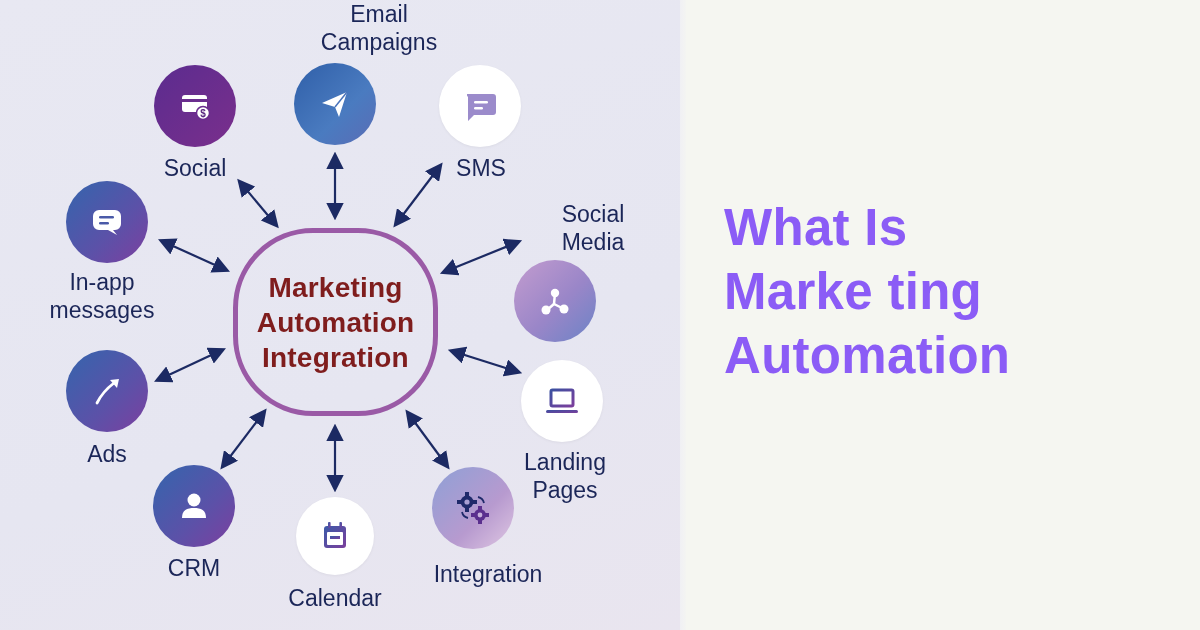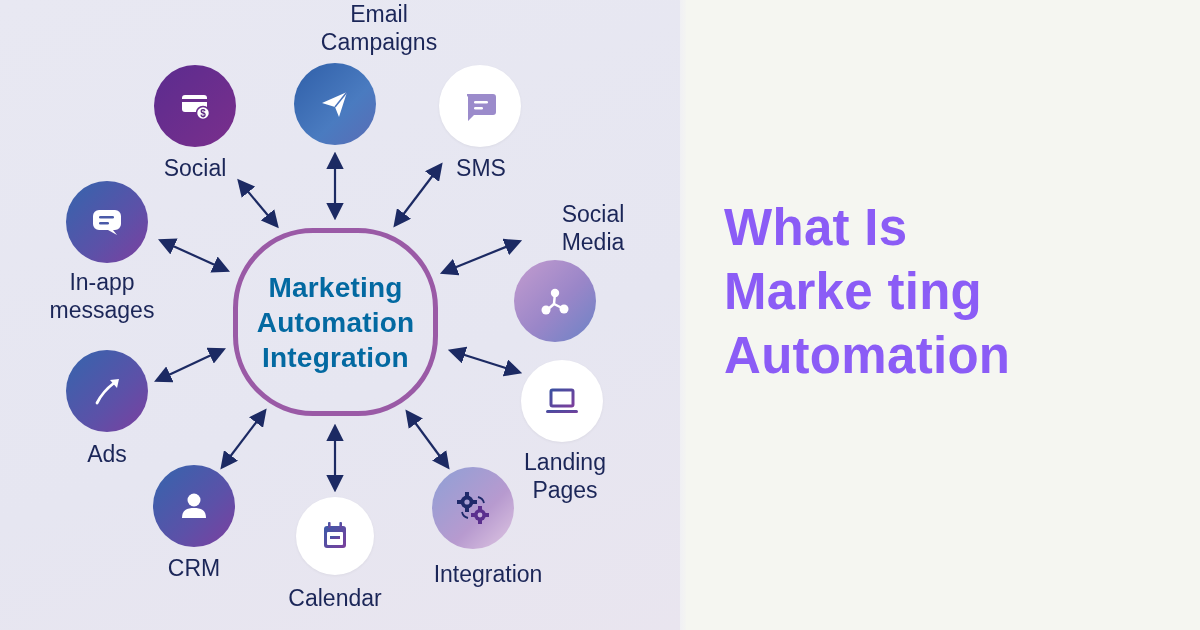--- a/index.html
+++ b/index.html
@@ -7,21 +7,21 @@
   body { position: relative; font-family: "Liberation Sans", "DejaVu Sans", sans-serif; background: #f5f6f1; }
   .left-panel { position: absolute; left: 0; top: 0; width: 680px; height: 630px;
     background: linear-gradient(160deg, #e8e8f2 0%, #e6e6f1 60%, #e9e5ef 100%); }
   .divider { position: absolute; left: 680px; top: 0; width: 8px; height: 630px;
     background: linear-gradient(90deg, #f0f0f4, #f5f6f1); }
   .right-panel { position: absolute; left: 686px; top: 0; width: 514px; height: 630px; background: #f5f6f1; }
   .arrows { position: absolute; left: 0; top: 0; width: 680px; height: 630px; }
   .hub { position: absolute; left: 233px; top: 228px; width: 205px; height: 188px;
     border: 5px solid #9a5aa6; border-radius: 80px;
     display: flex; flex-direction: column; align-items: center; justify-content: center; }
-  .hub span { display: block; font-weight: bold; color: #0369a1; font-size: 28px; line-height: 35px; letter-spacing: 0.2px; }
+  .hub span { display: block; font-weight: bold; color: #7f1d1d; font-size: 28px; line-height: 35px; letter-spacing: 0.2px; }
   .node-icon { position: absolute; width: 82px; height: 82px; border-radius: 50%;
     display: flex; align-items: center; justify-content: center; }
   .node-icon svg { width: 42px; height: 42px; }
   .grad-purple { background: linear-gradient(135deg, #5b2c8f 0%, #7a2f8c 100%); }
   .grad-blue { background: linear-gradient(135deg, #2f5fa8 0%, #4a7bc0 60%, #5a6cb5 100%); }
   .grad-bp { background: linear-gradient(135deg, #3465ad 0%, #5c51a8 60%, #7d3f9f 100%); }
   .grad-soft { background: linear-gradient(135deg, #c39ccf 0%, #9a86c8 55%, #6b83c6 100%); }
   .grad-soft2 { background: linear-gradient(135deg, #8ea0d6 0%, #b79acf 60%, #e0c8e3 100%); }
   .white { background: #ffffff; box-shadow: 0 1px 3px rgba(0,0,0,0.05); }
   .label { position: absolute; color: #1b2658; font-size: 23px; line-height: 28px; text-align: center; white-space: nowrap; }

